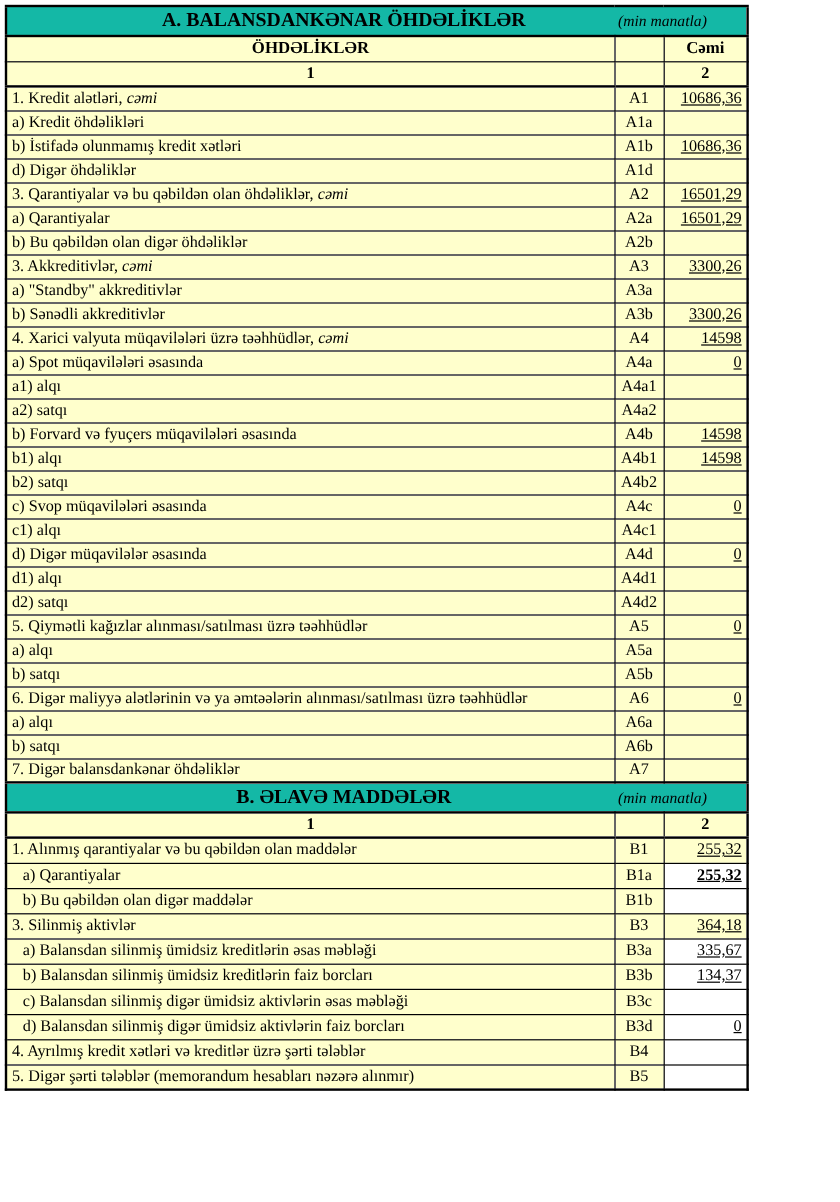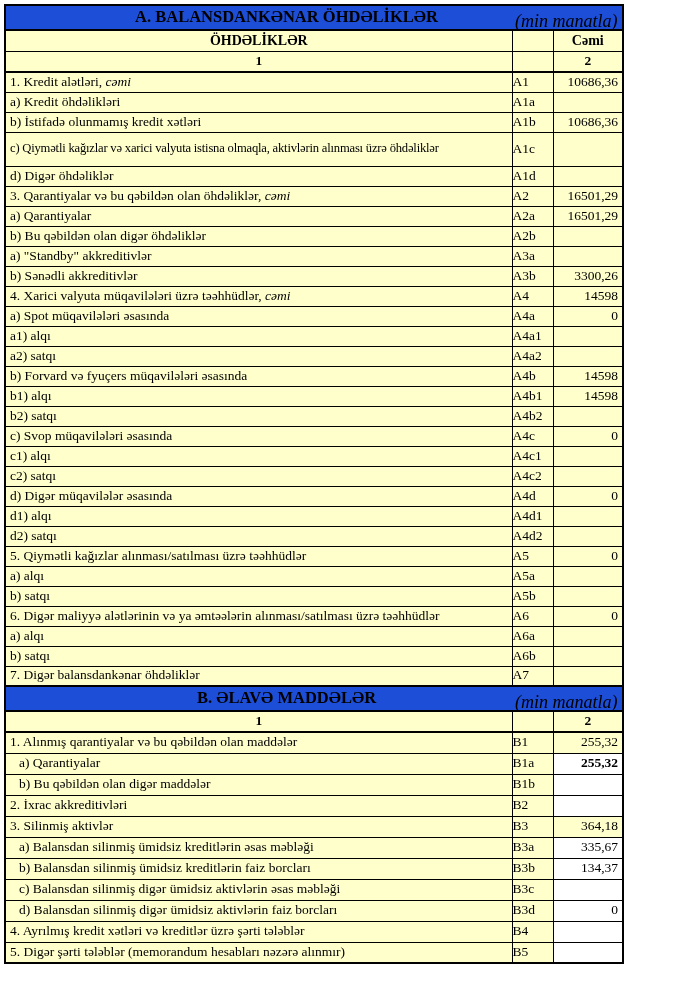--- a/index.html
+++ b/index.html
@@ -22,49 +22,49 @@
     border: 1px solid #000;
     background: #FFFFCC;
     font-size: 13.5px;
     padding: 0;
     overflow: hidden;
     vertical-align: middle;
     line-height: 1.25;
   }
   
   tr.title-row td {
-    background: #1d4ed8;
+    background: #14b8a6;
     border-top: 2px solid #000;
     border-bottom: 2px solid #000;
   }
   .title-flex { position: relative; height: 23px; }
   .sec-title {
     position: absolute; left: 0; right: 55px; top: 1px;
     text-align: center; font-weight: bold; font-size: 16.5px;
     white-space: nowrap;
   }
   .unit-note {
     position: absolute; left: 509px; right: 4px; top: 4px;
-    text-align: left; font-style: italic; font-size: 18px;
+    text-align: left; font-style: italic; font-size: 13px;
     white-space: nowrap;
   }
   
   tr.hdr-row { height: 21px; }
   tr.hdr-row td { text-align: center; font-weight: bold; font-size: 14px; }
   tr.num-row { height: 21px; }
   tr.num-row td { text-align: center; font-weight: bold; font-size: 13.5px; border-bottom: 2px solid #000; }
   
   tr.r20 { height: 20px; padding-left: 28px; }
   tr.r21 { height: 21px; }
   tr.r34 { height: 34px; }
   td.lbl { padding-left: 4px; text-align: left; }
   td.lbl.ind { padding-left: 13px; }
   td.lbl.tight { font-size: 12.6px; letter-spacing: -0.2px; }
-  td.code { text-align: left; }
-  td.val { text-align: right; padding-right: 4px; }
+  td.code { text-align: center; }
+  td.val { text-align: right; padding-right: 4px; text-decoration: underline; }
   td.val.white { background: #ffffff; }
   td.val.bold { font-weight: bold; }
   i { font-style: italic; }
 </style>
 </head>
 <body>
 
 <table class="report">
   <colgroup>
     <col style="width:507px">
@@ -102,25 +102,20 @@
       <tr class="r20">
         <td class="lbl"><span>a) Kredit öhdəlikləri</span></td>
         <td class="code">A1a</td>
         <td class="val"></td>
       </tr>
       <tr class="r20">
         <td class="lbl"><span>b) İstifadə olunmamış kredit xətləri</span></td>
         <td class="code">A1b</td>
         <td class="val">10686,36</td>
       </tr>
-      <tr class="r34">
-        <td class="lbl tight"><span>c) Qiymətli kağızlar və xarici valyuta istisna olmaqla, aktivlərin alınması üzrə öhdəliklər</span></td>
-        <td class="code">A1c</td>
-        <td class="val"></td>
-      </tr>
       <tr class="r20">
         <td class="lbl"><span>d) Digər öhdəliklər</span></td>
         <td class="code">A1d</td>
         <td class="val"></td>
       </tr>
       <tr class="r20">
         <td class="lbl"><span>3. Qarantiyalar və bu qəbildən olan öhdəliklər, </span><i>cəmi</i></td>
         <td class="code">A2</td>
         <td class="val">16501,29</td>
       </tr>
@@ -128,20 +123,25 @@
         <td class="lbl"><span>a) Qarantiyalar</span></td>
         <td class="code">A2a</td>
         <td class="val">16501,29</td>
       </tr>
       <tr class="r20">
         <td class="lbl"><span>b) Bu qəbildən olan digər öhdəliklər</span></td>
         <td class="code">A2b</td>
         <td class="val"></td>
       </tr>
       <tr class="r20">
+        <td class="lbl"><span>3. Akkreditivlər, </span><i>cəmi</i></td>
+        <td class="code">A3</td>
+        <td class="val">3300,26</td>
+      </tr>
+      <tr class="r20">
         <td class="lbl"><span>a) "Standby" akkreditivlər</span></td>
         <td class="code">A3a</td>
         <td class="val"></td>
       </tr>
       <tr class="r20">
         <td class="lbl"><span>b) Sənədli akkreditivlər</span></td>
         <td class="code">A3b</td>
         <td class="val">3300,26</td>
       </tr>
       <tr class="r20">
@@ -180,25 +180,20 @@
         <td class="val"></td>
       </tr>
       <tr class="r20">
         <td class="lbl"><span>c) Svop müqavilələri əsasında</span></td>
         <td class="code">A4c</td>
         <td class="val">0</td>
       </tr>
       <tr class="r20">
         <td class="lbl"><span>c1) alqı</span></td>
         <td class="code">A4c1</td>
-        <td class="val"></td>
-      </tr>
-      <tr class="r20">
-        <td class="lbl"><span>c2) satqı</span></td>
-        <td class="code">A4c2</td>
         <td class="val"></td>
       </tr>
       <tr class="r20">
         <td class="lbl"><span>d) Digər müqavilələr əsasında</span></td>
         <td class="code">A4d</td>
         <td class="val">0</td>
       </tr>
       <tr class="r20">
         <td class="lbl"><span>d1) alqı</span></td>
         <td class="code">A4d1</td>
@@ -272,25 +267,20 @@
         <td class="lbl ind"><span>a) Qarantiyalar</span></td>
         <td class="code">B1a</td>
         <td class="val white bold">255,32</td>
       </tr>
       <tr class="r21">
         <td class="lbl ind"><span>b) Bu qəbildən olan digər maddələr</span></td>
         <td class="code">B1b</td>
         <td class="val white"></td>
       </tr>
       <tr class="r21">
-        <td class="lbl"><span>2. İxrac akkreditivləri</span></td>
-        <td class="code">B2</td>
-        <td class="val white"></td>
-      </tr>
-      <tr class="r21">
         <td class="lbl"><span>3. Silinmiş aktivlər</span></td>
         <td class="code">B3</td>
         <td class="val">364,18</td>
       </tr>
       <tr class="r21">
         <td class="lbl ind"><span>a) Balansdan silinmiş ümidsiz kreditlərin əsas məbləği</span></td>
         <td class="code">B3a</td>
         <td class="val white">335,67</td>
       </tr>
       <tr class="r21">

